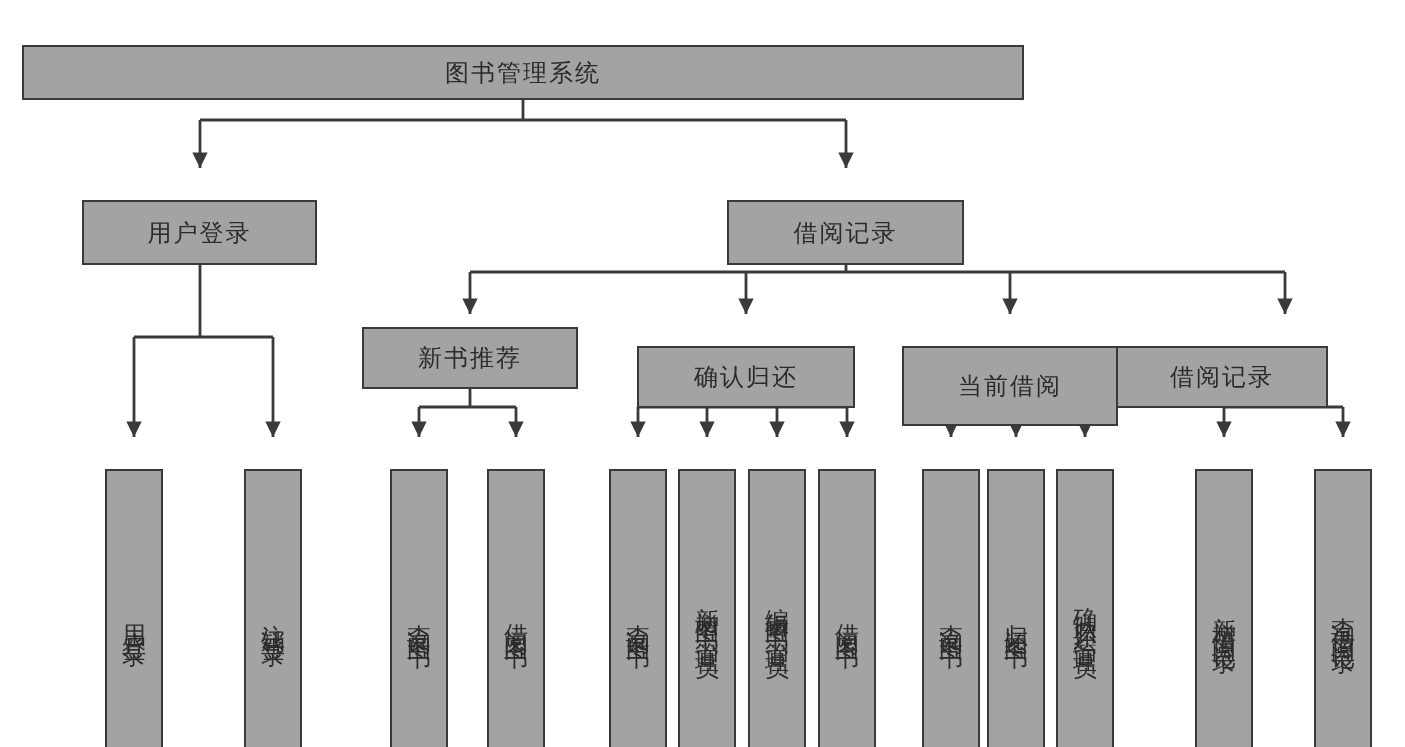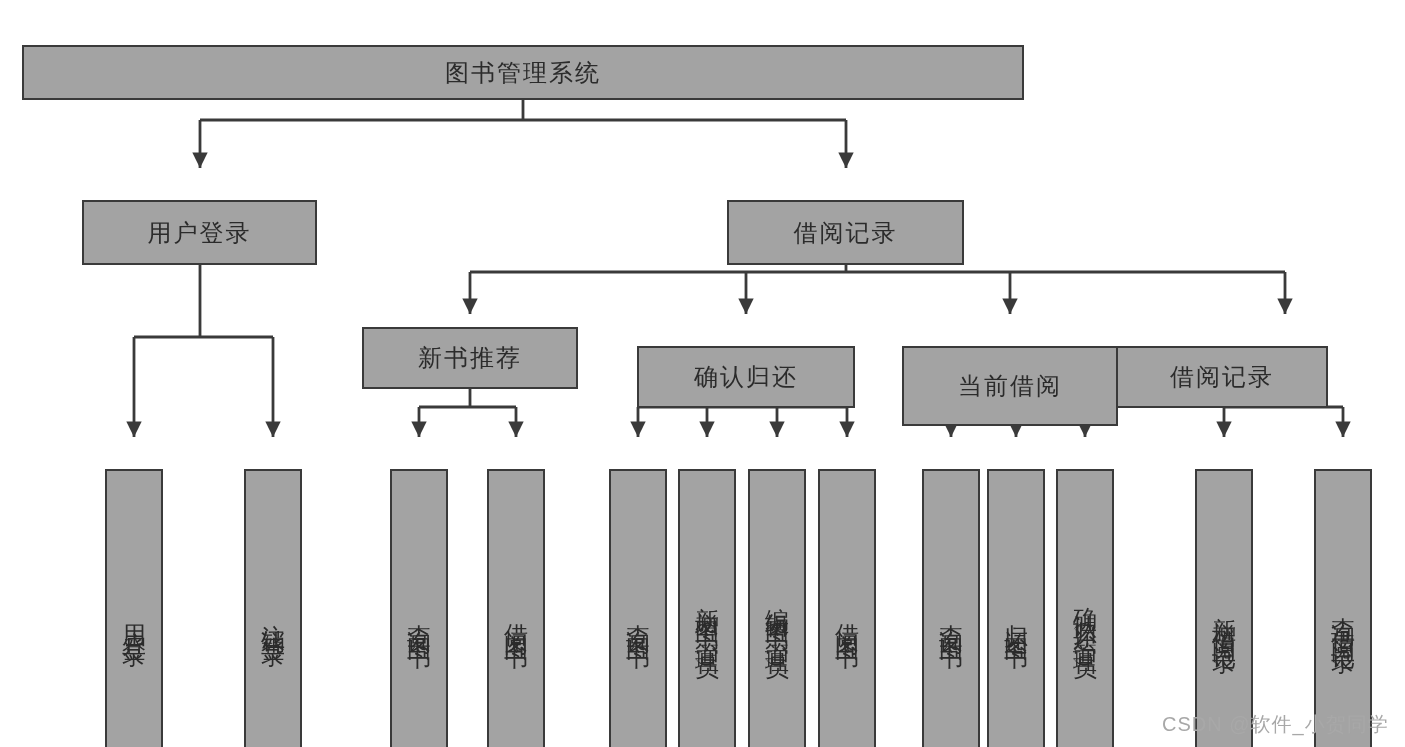--- a/index.html
+++ b/index.html
@@ -135,15 +135,14 @@
   <div class="box leaf" style="left:1056px;">
     <span class="vtext">确认归还（管理员）</span>
   </div>
   <div class="box leaf" style="left:1195px;">
     <span class="vtext">新增借阅记录</span>
   </div>
   <div class="box leaf" style="left:1314px;">
     <span class="vtext">查询借阅记录</span>
   </div>
 
-  <div class="watermark">CSDN @软件_小贺同学</div>
 
 </div>
 
 </body></html>

